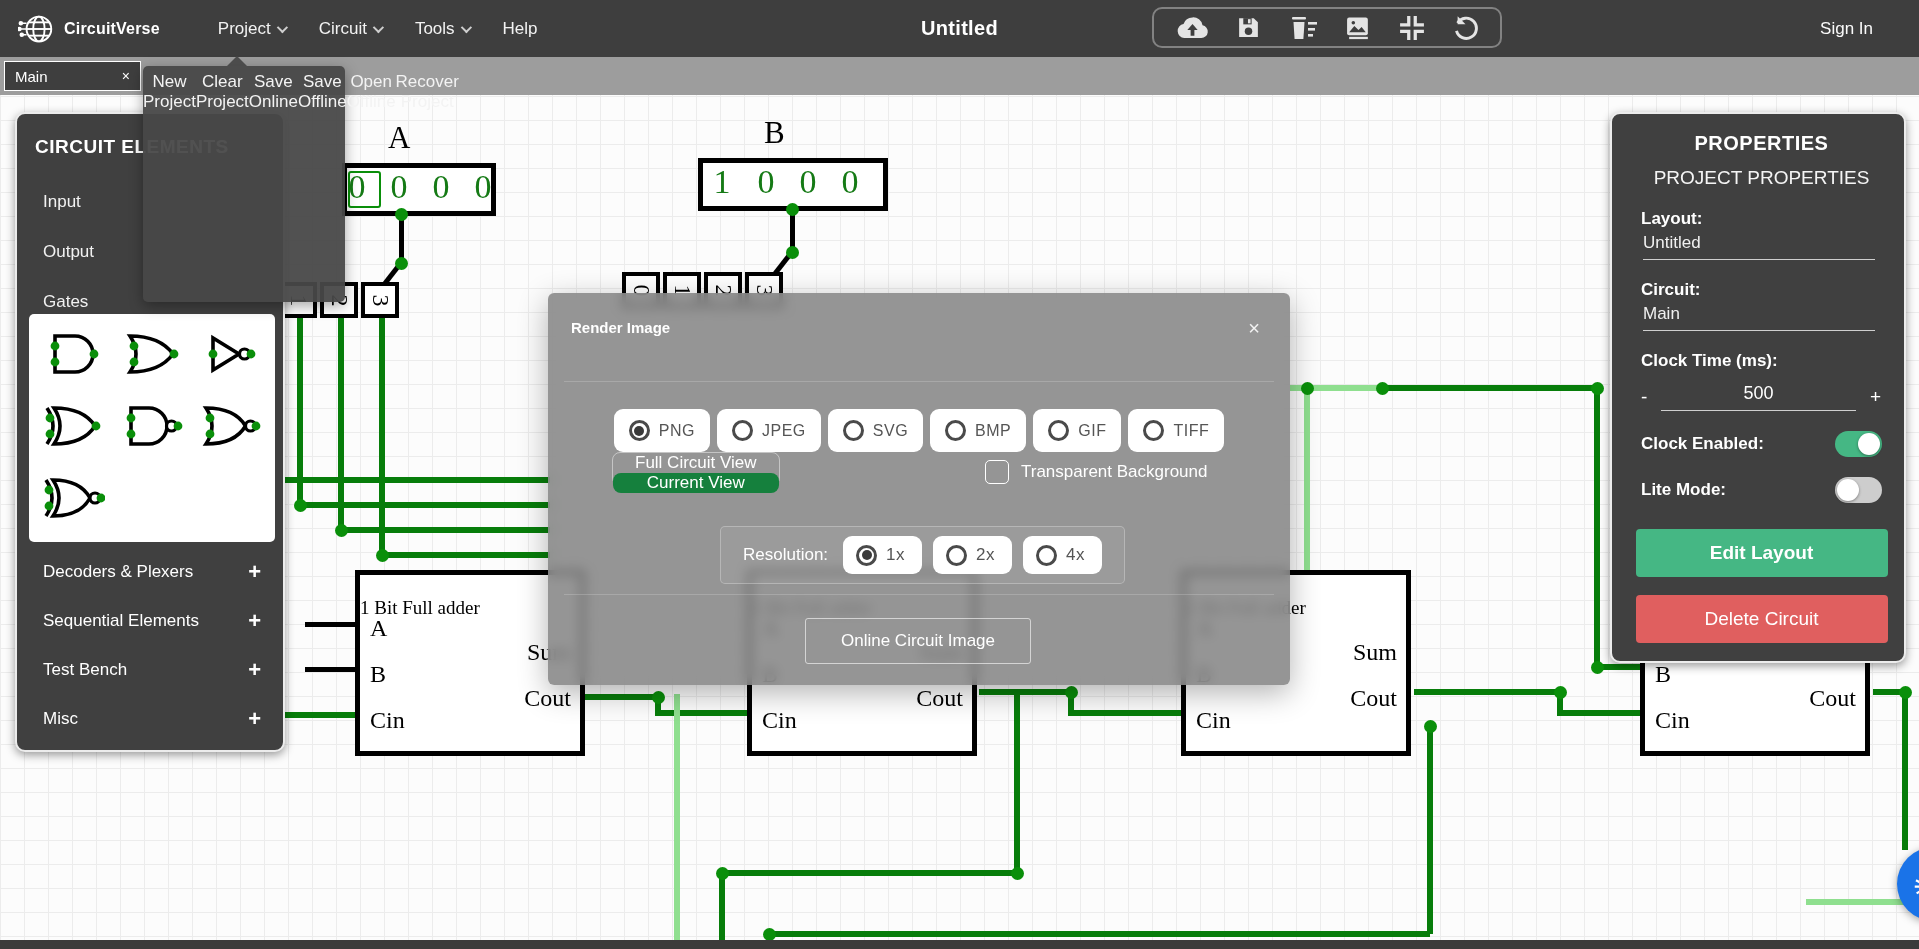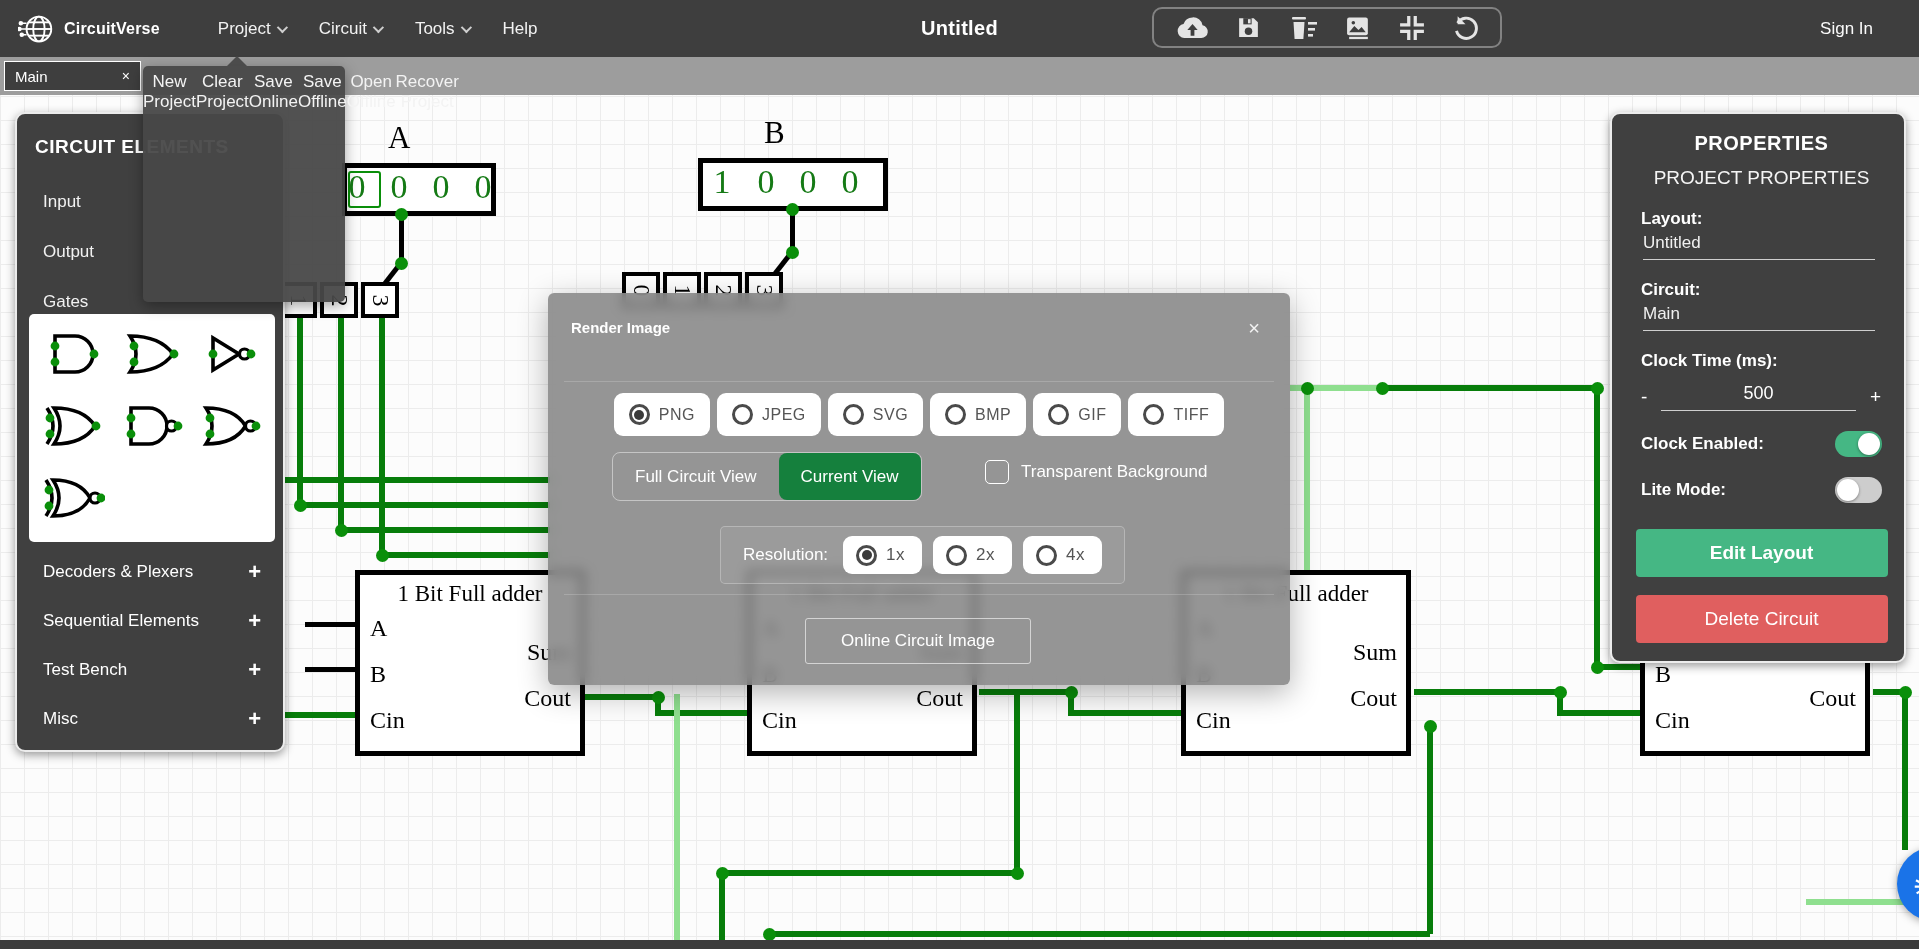--- a/index.html
+++ b/index.html
@@ -16,22 +16,22 @@
   .inbox { position:absolute; background:#fff; border:5px solid #000; display:flex;
     align-items:center; }
   .bitv { font-family:"Liberation Serif", serif; font-size:34px; color:#157a15;
     position:absolute; top:50%; transform:translate(-50%,-54%); }
   .bit-hl { position:absolute; border:2.5px solid #0a8f0a; border-radius:3px; }
   .inlabel { position:absolute; font-family:"Liberation Serif", serif; font-size:31px; color:#000; }
   .splitbox { position:absolute; background:#fff; border:4px solid #000; display:flex;
     align-items:center; justify-content:center; }
   .splitbox span { font-family:"Liberation Serif", serif; font-size:24px; transform:rotate(90deg); }
   .adder { position:absolute; width:230px; height:186px; background:#fff; border:5px solid #000; }
-  .adder .ttl { position:absolute; top:6px; width:100%; text-align:center;
-    font-family:"Liberation Serif", serif; font-size:23px; }
+  .adder .ttl { position:absolute; top:22px; width:100%; text-align:left;
+    font-family:"Liberation Serif", serif; font-size:19px; }
   .pin { position:absolute; font-family:"Liberation Serif", serif; font-size:24px; }
 
   
   #navbar { position:absolute; left:0; top:0; width:1919px; height:57px; background:#3e3e3e;
     z-index:30; display:flex; align-items:center; color:#fff; }
   #logo { display:flex; align-items:center; gap:8px; margin-left:18px; }
   #logo b { font-size:16px; letter-spacing:.2px; }
   .navmenu { display:flex; align-items:center; gap:34px; margin-left:58px; font-size:17px; color:#f2f2f2; }
   .navitem { display:flex; align-items:center; gap:6px; cursor:pointer; }
   .chev { width:8px; height:8px; border-right:2px solid #cfcfcf; border-bottom:2px solid #cfcfcf;
@@ -95,28 +95,28 @@
   #editlayout { background:#45b784; font-weight:bold; margin-top:26px; }
   #deletecircuit { background:#e05f5f; }
 
   
   #modal { position:absolute; left:548px; top:293px; width:742px; height:392px; z-index:50;
     background:rgba(130,130,130,.85); backdrop-filter:blur(6px); border-radius:6px;
     color:#fff; box-shadow:0 8px 30px rgba(0,0,0,.3); }
   #modal h2 { position:absolute; left:23px; top:26px; font-size:15px; }
   #modal .close { position:absolute; right:30px; top:24px; font-size:20px; cursor:pointer; color:#f3f3f3; }
   .mdiv { position:absolute; left:16px; width:710px; border-top:1px solid rgba(255,255,255,.18); }
-  #fmtrow { position:absolute; left:0; top:100px; width:742px; display:flex; justify-content:center; gap:7px;align-items:flex-end; }
+  #fmtrow { position:absolute; left:0; top:116px; width:742px; display:flex; justify-content:center; gap:7px;align-items:flex-end; }
   .pill { background:#fff; border-radius:9px; height:43px; display:flex; align-items:center;
     gap:9px; padding:0 15px; cursor:pointer; }
   .pill .lab { color:#555; font-size:16px; letter-spacing:.5px; }
   .radio { width:21px; height:21px; border:3.5px solid #4a4a4a; border-radius:50%; position:relative; }
   .radio.sel:after { content:""; position:absolute; inset:2.5px; background:#3a3a3a; border-radius:50%; }
-  #segrow { position:absolute; left:64px; top:159px; height:49px; display:flex;
-    border:1px solid rgba(255,255,255,.45); border-radius:8px; }
+  #segrow { position:absolute; left:64px; top:159px; height:34px; display:flex;
+    border:1px solid rgba(255,255,255,.45); border-radius:8px;flex-direction:column; }
   .segbtn { display:flex; align-items:center; justify-content:center; font-size:17px;
     padding:0 22px; cursor:pointer; white-space:nowrap; }
   .segbtn.sel { background:#15803d; border-radius:8px; }
   #transrow { position:absolute; left:437px; top:167px; display:flex; align-items:center; gap:12px; }
   #transrow .cb { width:24px; height:24px; border:1.5px solid #fff; border-radius:5px; cursor:pointer; }
   #transrow .lab { font-size:17px; }
   #respanel { position:absolute; left:172px; top:233px; width:405px; height:58px;
     border:1px solid rgba(255,255,255,.28); border-radius:5px; background:rgba(255,255,255,.05);
     display:flex; align-items:center; justify-content:center; gap:11px; }
   #respanel .lab { font-size:17px; margin-right:4px; }

